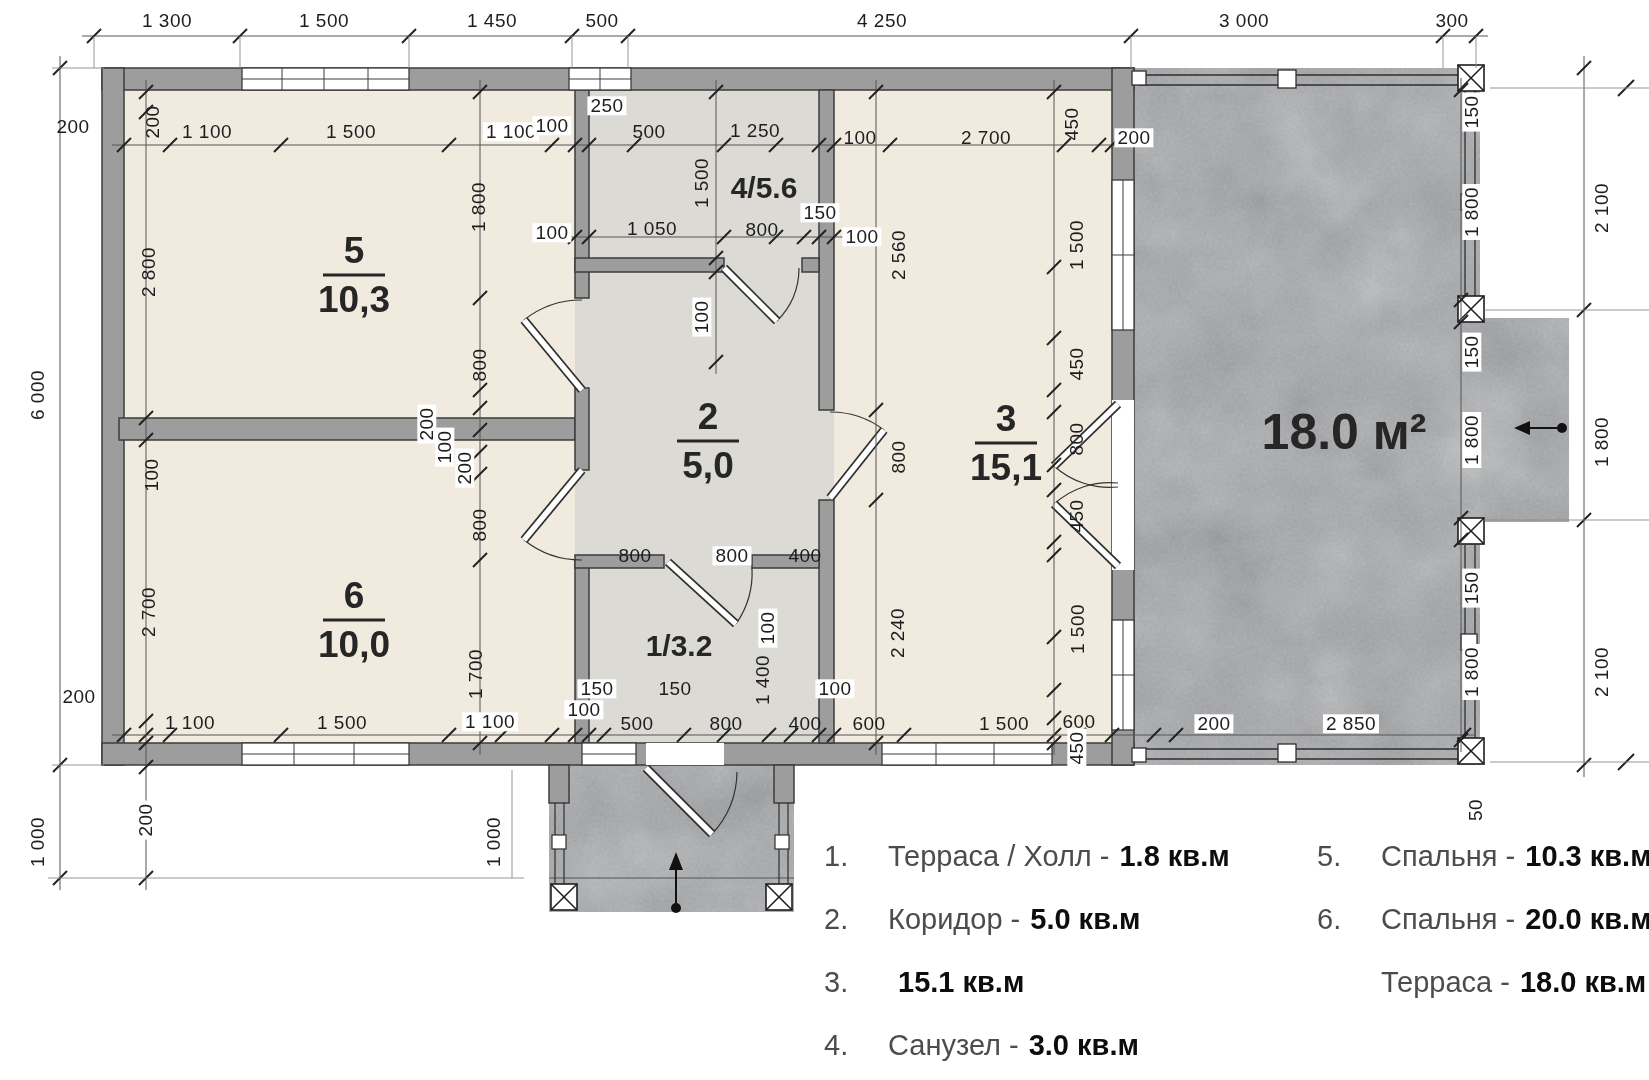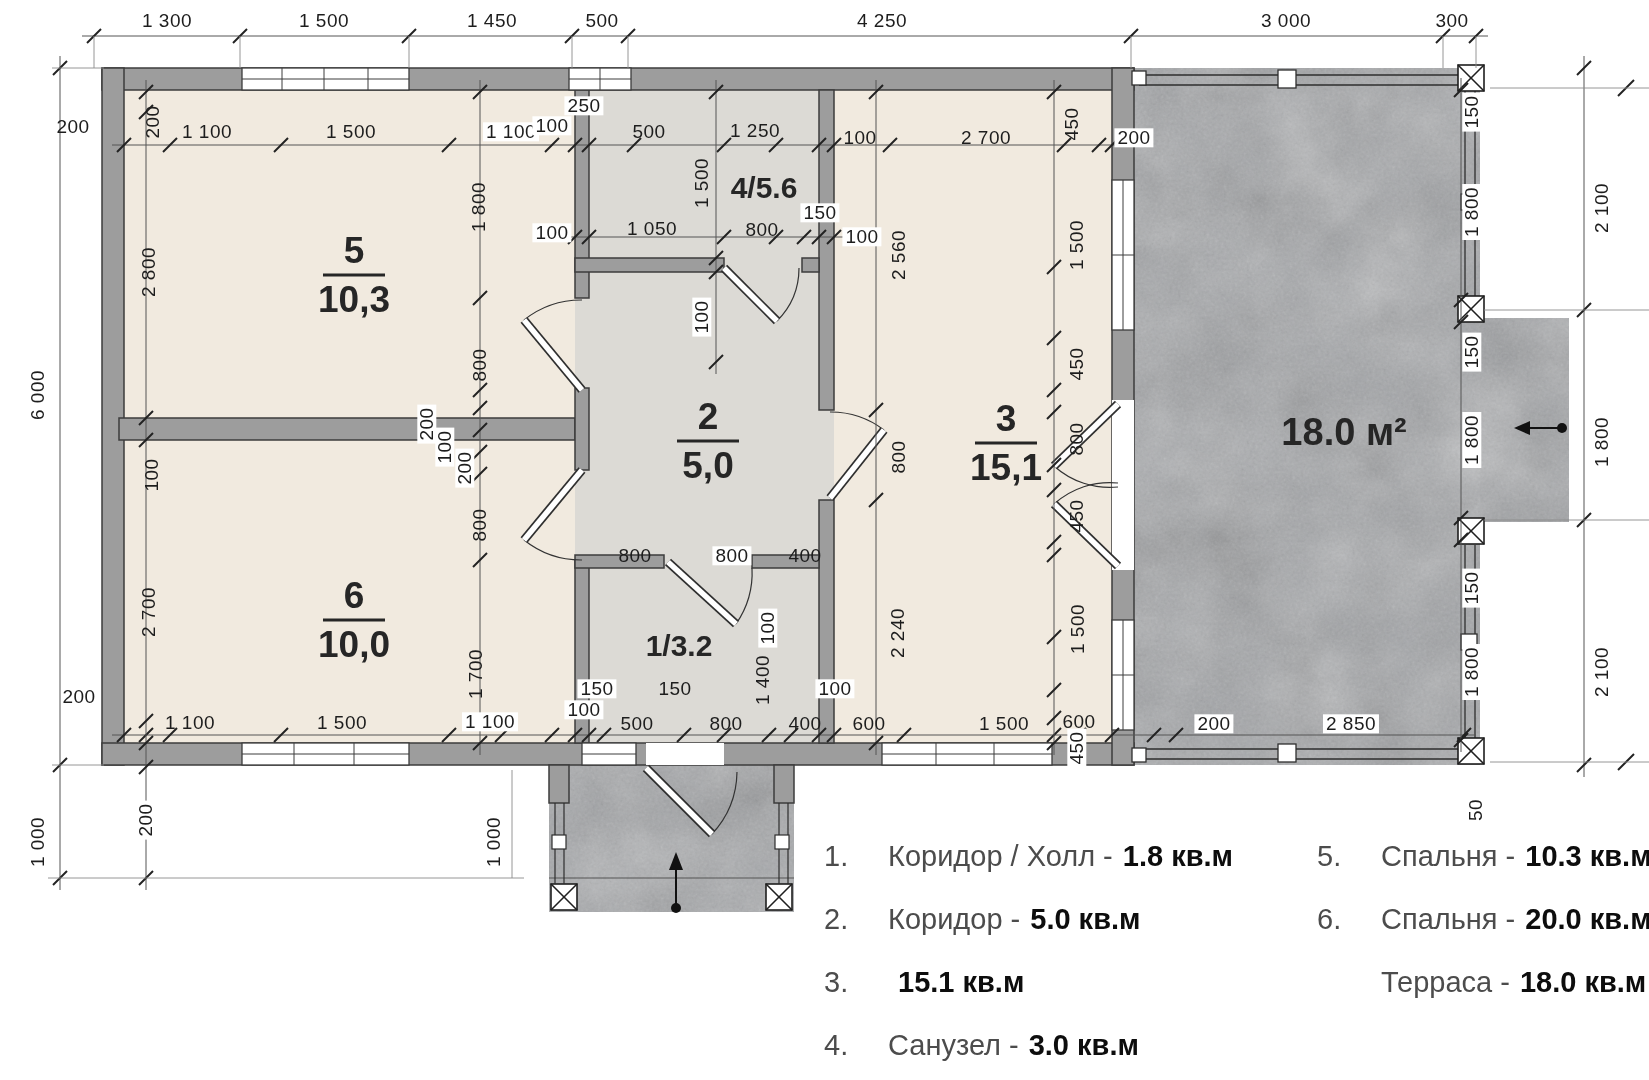--- a/index.html
+++ b/index.html
@@ -9,21 +9,21 @@
   .dim{position:absolute;font-size:19px;color:#1d1d1d;white-space:nowrap;line-height:1.02;
        transform:translate(-50%,-50%);letter-spacing:.5px;}
   .dim.r{transform:translate(-50%,-50%) rotate(-90deg);}
   .dim.wb{background:#fff;padding:0 3px;}
   .frac{position:absolute;transform:translate(-50%,-50%);text-align:center;color:#262626;}
   .frac .num{font-size:37px;font-weight:bold;}
   .frac .bar{height:3px;background:#262626;width:62px;margin:2px auto;}
   .frac .area{font-size:37px;font-weight:bold;}
   .plain-room{position:absolute;transform:translate(-50%,-50%);font-weight:bold;color:#262626;
        font-size:30px;white-space:nowrap;}
-  .plain-room.big{font-size:38px;}
+  .plain-room.big{font-size:50px;}
   .legend-item{position:absolute;display:flex;font-size:29px;color:#4c4c4c;white-space:nowrap;}
   .legend-item .n{width:64px;}
   .legend-item .v{font-weight:bold;color:#0d0d0d;margin-left:10px;}
 </style>
 </head>
 <body>
 
 <div class="canvas">
 
 <svg width="1649" height="1080" viewBox="0 0 1649 1080">
@@ -364,29 +364,29 @@
         <line x1="1460" y1="520" x2="1630" y2="520" stroke="#8a8a8a" stroke-width="0.9"></line>
       </g>
 </svg>
 
 <div id="labels">
       <span class="dim" style="left: 143px; top: 21px;">1 300</span>
       <span class="dim" style="left: 300px; top: 21px;">1 500</span>
       <span class="dim" style="left: 468px; top: 21px;">1 450</span>
       <span class="dim" style="left: 578px; top: 21px;">500</span>
       <span class="dim" style="left: 858px; top: 21px;">4 250</span>
-      <span class="dim" style="left: 1262px; top: 21px;">3 000</span>
+      <span class="dim" style="left: 1220px; top: 21px;">3 000</span>
       <span class="dim" style="left: 1428px; top: 21px;">300</span>
       <span class="dim" style="left: 49px; top: 127px;">200</span>
       <span class="dim r" style="left: 129px; top: 122px;">200</span>
       <span class="dim" style="left: 183px; top: 132px;">1 100</span>
       <span class="dim" style="left: 327px; top: 132px;">1 500</span>
       <span class="dim wb" style="left: 487px; top: 132px;">1 100</span>
       <span class="dim wb" style="left: 528px; top: 126px;">100</span>
-      <span class="dim wb" style="left: 560px; top: 106px;">250</span>
+      <span class="dim wb" style="left: 583px; top: 106px;">250</span>
       <span class="dim" style="left: 625px; top: 132px;">500</span>
       <span class="dim" style="left: 731px; top: 131px;">1 250</span>
       <span class="dim" style="left: 836px; top: 138px;">100</span>
       <span class="dim" style="left: 962px; top: 138px;">2 700</span>
       <span class="dim r" style="left: 1048px; top: 124px;">450</span>
       <span class="dim wb" style="left: 1110px; top: 138px;">200</span>
       <span class="dim wb" style="left: 528px; top: 233px;">100</span>
       <span class="dim" style="left: 628px; top: 229px;">1 050</span>
       <span class="dim" style="left: 738px; top: 230px;">800</span>
       <span class="dim wb" style="left: 796px; top: 213px;">150</span>
@@ -469,21 +469,21 @@
         <div class="bar"></div>
         <div class="area">15,1</div>
       </div>
       <div class="plain-room" style="left: 740px; top: 188px;">4/5.6</div>
       <div class="plain-room" style="left: 655px; top: 646px;">1/3.2</div>
       <div class="plain-room big" style="left: 1320px; top: 432px;">18.0 м²</div>
     </div>
 <div id="legend">
       <div class="legend-item" style="left: 800px; top: 840px;">
         <span class="n">1.</span>
-        <span class="l">Коридор / Холл -</span>
+        <span class="l">Терраса / Холл -</span>
         <span class="v">1.8 кв.м</span>
       </div>
       <div class="legend-item" style="left: 800px; top: 903px;">
         <span class="n">2.</span>
         <span class="l">Коридор -</span>
         <span class="v">5.0 кв.м</span>
       </div>
       <div class="legend-item" style="left: 800px; top: 966px;">
         <span class="n">3.</span>
         <span class="v">15.1 кв.м</span>

